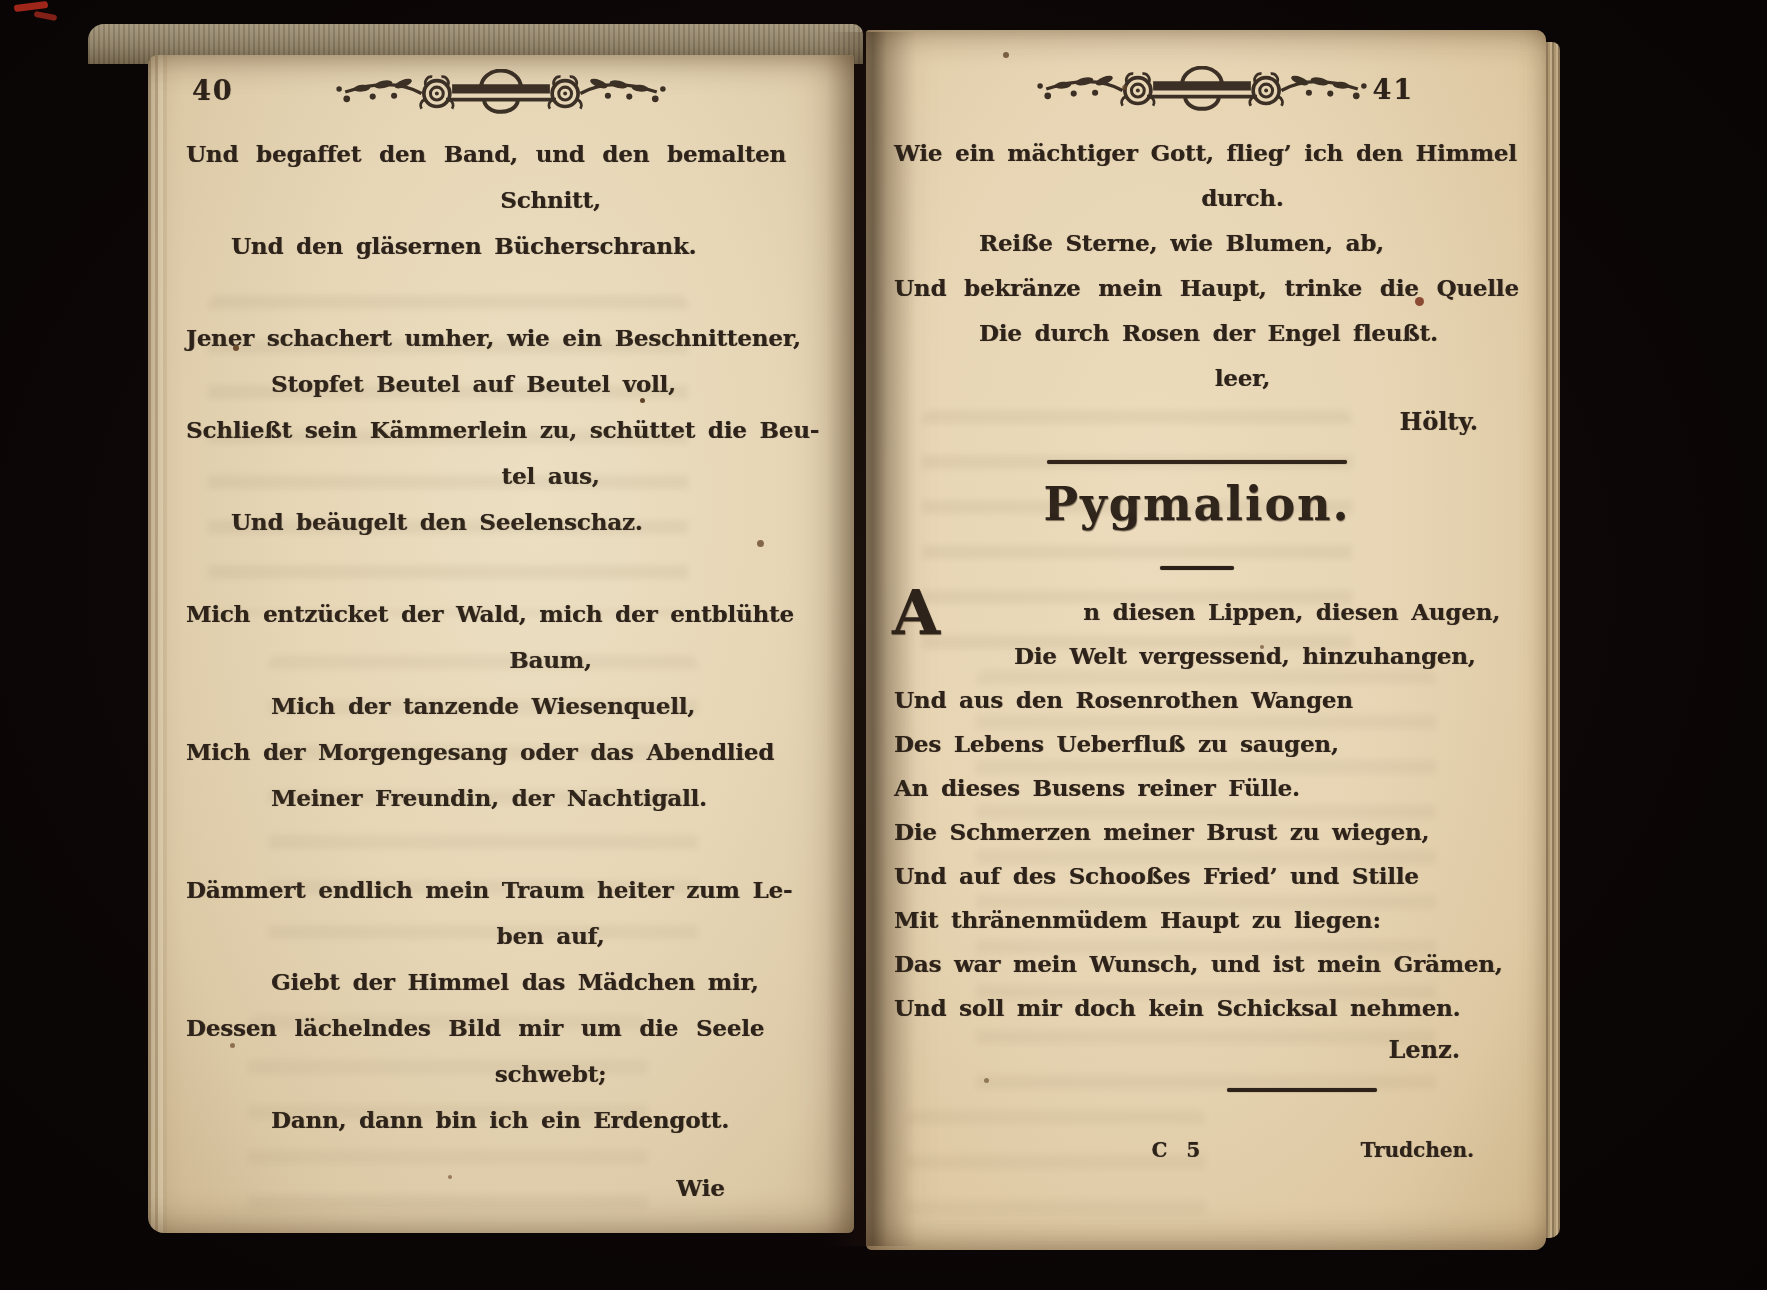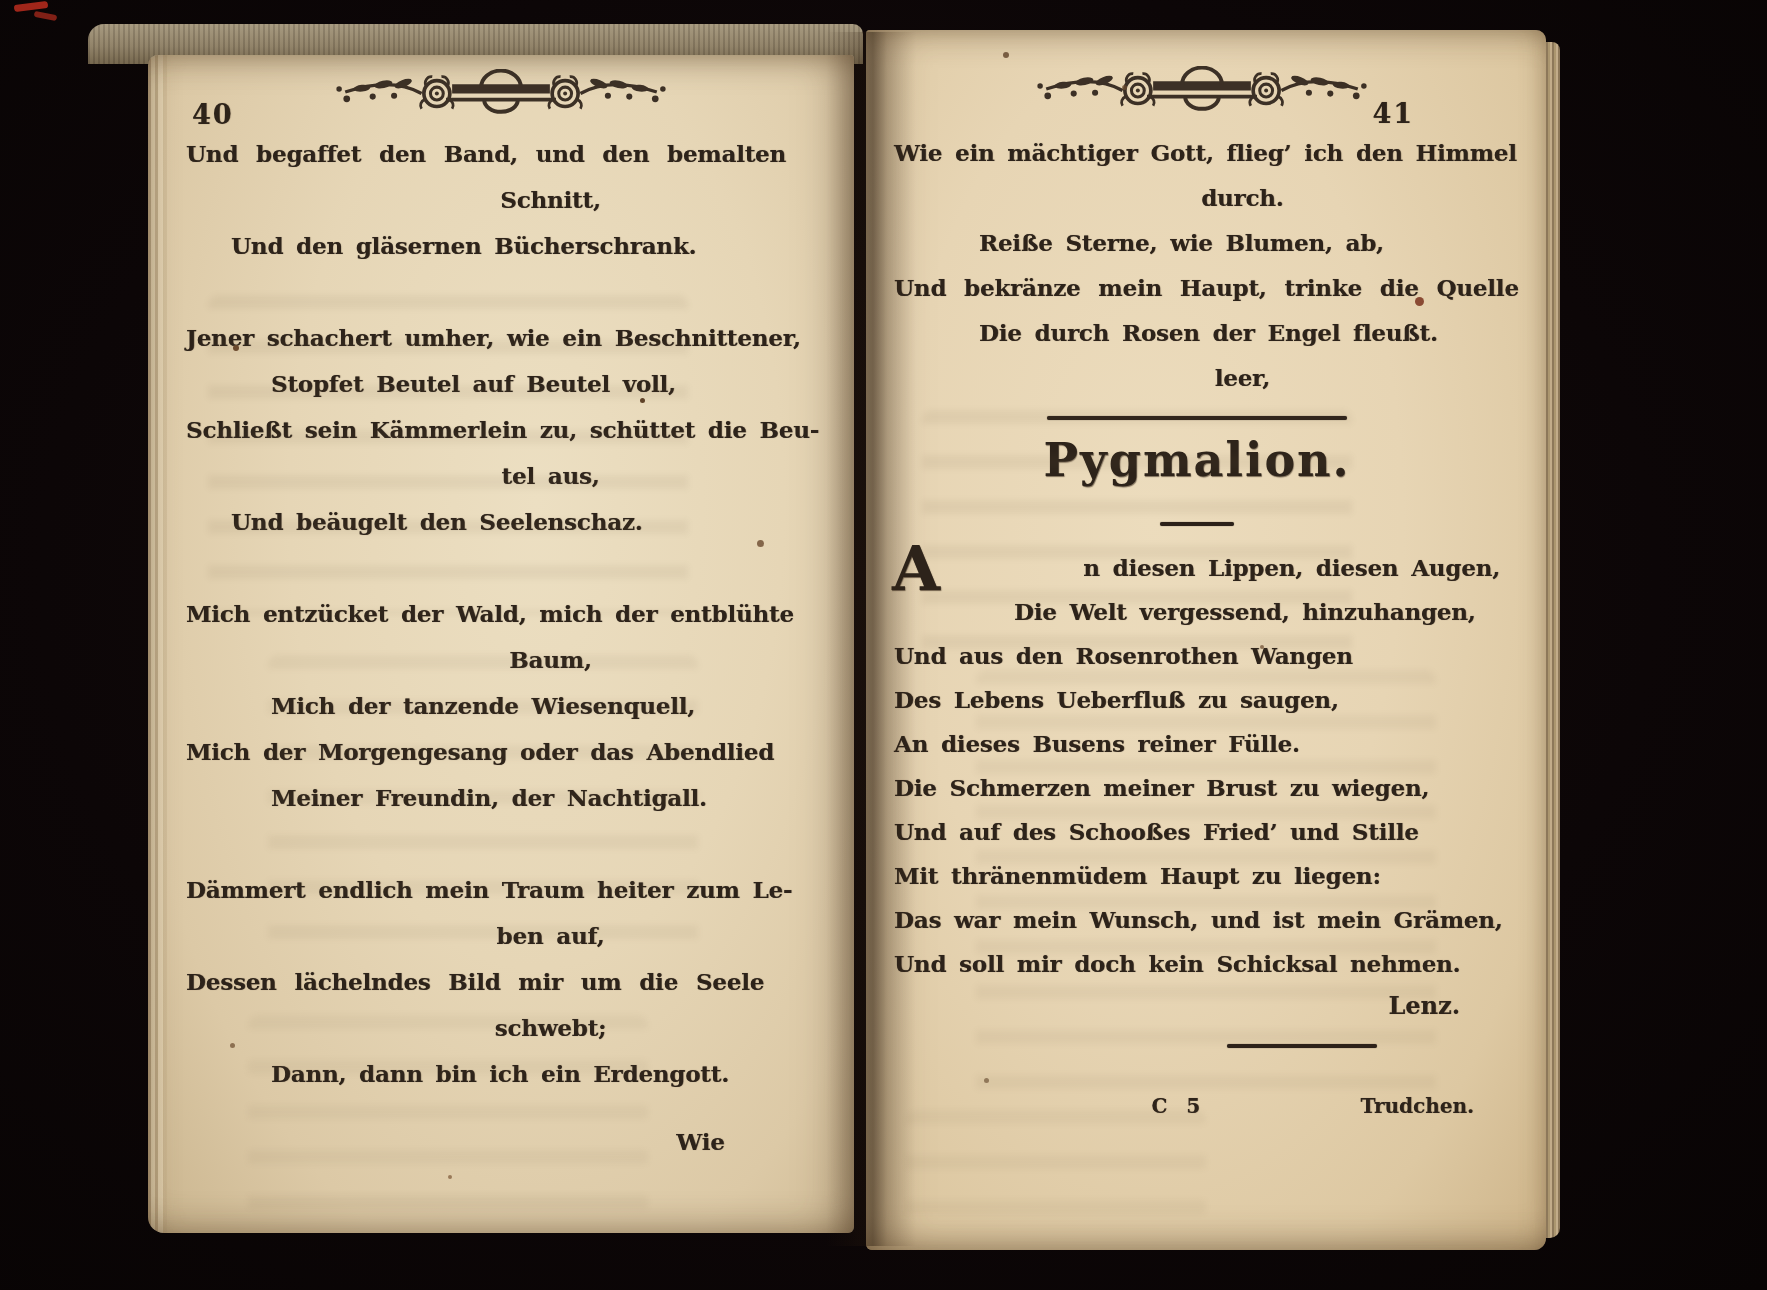--- a/index.html
+++ b/index.html
@@ -34,21 +34,21 @@
       linear-gradient(90deg, rgba(140,118,90,.5) 0 3px, rgba(222,206,174,.75) 3px 7px, rgba(170,148,115,.55) 7px 10px, rgba(233,218,188,.6) 10px 15px, rgba(190,168,132,.35) 15px 19px, rgba(0,0,0,0) 19px),
       radial-gradient(ellipse at 55% 38%, #ecdfc2 0%, #e6d6b6 45%, #dcc9a6 76%, #ccb791 97%);
     box-shadow: inset -30px 0 46px -20px rgba(84,60,36,.55), inset 0 26px 30px -22px rgba(110,88,58,.5),
       inset 0 -26px 34px -22px rgba(110,88,58,.45), inset 26px 0 30px -24px rgba(110,88,58,.35);}
   .page-right{left:866px;top:30px;width:680px;height:1220px;border-radius:4px 10px 12px 6px;
     background:radial-gradient(ellipse at 42% 40%, #ecdcbd 0%, #e7d5b4 45%, #ddc8a2 78%, #cfb68c 97%);
     box-shadow: inset 34px 0 50px -22px rgba(80,56,32,.6), inset 0 24px 30px -22px rgba(110,88,58,.45),
       inset 0 -26px 34px -22px rgba(103,80,50,.5), inset -18px 0 26px -18px rgba(120,95,62,.45);}
   
   .pagenum{position:absolute;font-size:27px;font-weight:700;letter-spacing:2px;
-    text-shadow:0.4px 0.4px 0.8px rgba(40,25,12,.6);margin-top:24px;}
+    text-shadow:0.4px 0.4px 0.8px rgba(40,25,12,.6);}
   .page-left .pagenum{left:44px;top:20px;}
   .page-right .pagenum{right:132px;top:44px;}
   .ornament{position:absolute;top:14px;left:0;right:0;display:flex;justify-content:center;}
   .page-right .ornament{top:36px;justify-content:flex-start;padding-left:168px;}
   .orn-svg{width:336px;height:46px;opacity:.92;}
   
   .content-left{position:relative;padding:76px 34px 0 38px;}
   .content-right{position:relative;padding:100px 46px 0 28px;}
   .vline{position:relative;white-space:nowrap;font-size:23px;font-weight:700;word-spacing:5px;
     letter-spacing:-0.2px;text-shadow:0.45px 0.45px 0.7px rgba(38,24,12,.55);}
@@ -163,20 +163,21 @@
           <div class="vline i1">Und beäugelt den Seelenschaz.</div>
           <div class="stanza-gap"></div>
           <div class="vline l">Mich entzücket der Wald, mich der entblühte</div>
           <div class="vline hang">Baum,</div>
           <div class="vline i2">Mich der tanzende Wiesenquell,</div>
           <div class="vline l">Mich der Morgengesang oder das Abendlied</div>
           <div class="vline i2">Meiner Freundin, der Nachtigall.</div>
           <div class="stanza-gap"></div>
           <div class="vline l">Dämmert endlich mein Traum heiter zum Le-</div>
           <div class="vline hang">ben auf,</div>
+          <div class="vline i2">Giebt der Himmel das Mädchen mir,</div>
           <div class="vline l w">Dessen lächelndes Bild mir um die Seele</div>
           <div class="vline hang">schwebt;</div>
           <div class="vline i2">Dann, dann bin ich ein Erdengott.</div>
         </div>
       <div class="catchword-row">
         <span>Wie</span>
       </div>
     </div>
     <div class="smudge s1"></div>
     <div class="smudge s2"></div>
@@ -197,20 +198,21 @@
     </div>
     <div class="content-right">
       <div class="verse">
           <div class="vline l">Wie ein mächtiger Gott, flieg’ ich den Himmel</div>
           <div class="vline hang">durch.</div>
           <div class="vline i2">Reiße Sterne, wie Blumen, ab,</div>
           <div class="vline l w">Und bekränze mein Haupt, trinke die Quelle</div>
           <div class="vline i2">Die durch Rosen der Engel fleußt.</div>
           <div class="vline hang">leer,</div>
         </div>
+      <div class="att">Hölty.</div>
       <div class="rule rule-long"></div>
       <h2 class="poem-title">Pygmalion.</h2>
       <div class="rule rule-title"></div>
       <div class="verse poem">
           <div class="vline dropline"><span class="dropcap">A</span>n diesen Lippen, diesen Augen,</div>
           <div class="vline i3">Die Welt vergessend, hinzuhangen,</div>
           <div class="vline l">Und aus den Rosenrothen Wangen</div>
           <div class="vline l">Des Lebens Ueberfluß zu saugen,</div>
           <div class="vline l">An dieses Busens reiner Fülle.</div>
           <div class="vline l">Die Schmerzen meiner Brust zu wiegen,</div>

